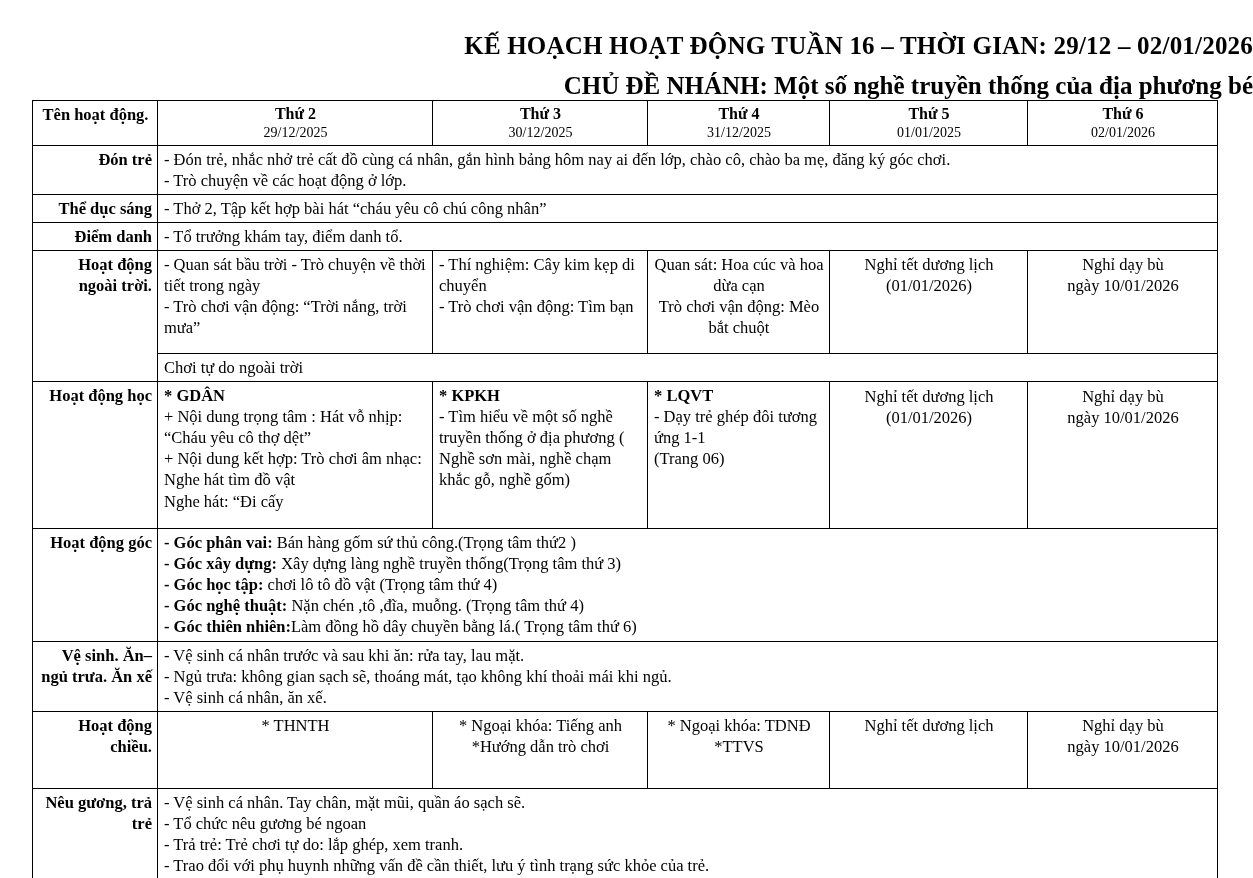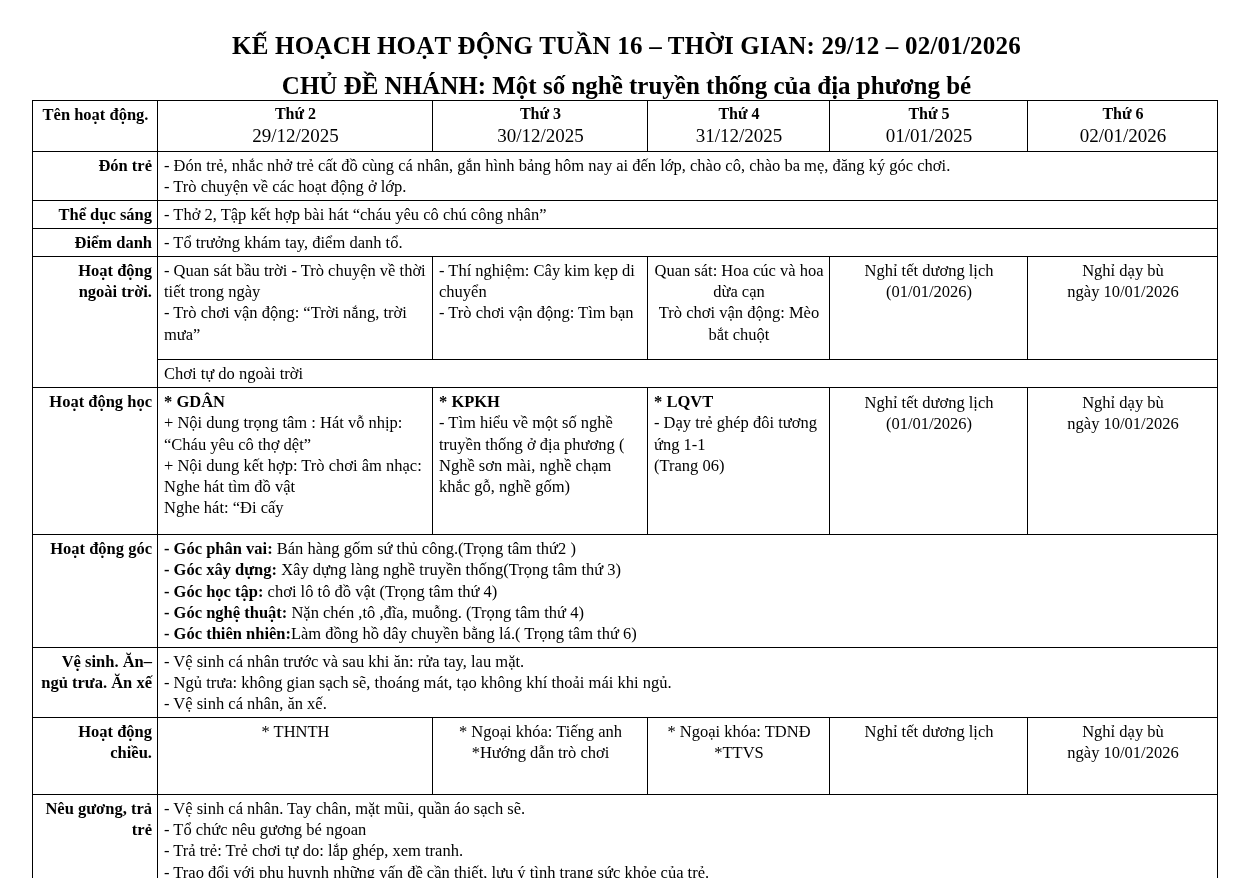--- a/index.html
+++ b/index.html
@@ -17,21 +17,21 @@
   .page {
     position: relative;
     width: 1253px;
     height: 878px;
     box-sizing: border-box;
     padding: 0;
   }
 
   
   .titles {
-    text-align: center;
+    text-align: right;
     padding-top: 32px;
   }
   .title-line1 {
     font-weight: bold;
     font-size: 25px;
     letter-spacing: 0.2px;
     line-height: 1.12;
     white-space: nowrap;
   }
   .title-line2 {
@@ -69,21 +69,21 @@
     vertical-align: middle;
     padding: 3px 4px 5px 4px;
   }
   td.hdr .d {
     font-weight: bold;
     font-size: 16px;
     display: block;
     line-height: 1.25;
   }
   td.hdr .dt {
-    font-size: 19px;
+    font-size: 14px;
     display: block;
     line-height: 1.25;
   }
   td.mid {
     vertical-align: middle;
   }
   td.ctr {
     text-align: center;
   }
   td.b {

